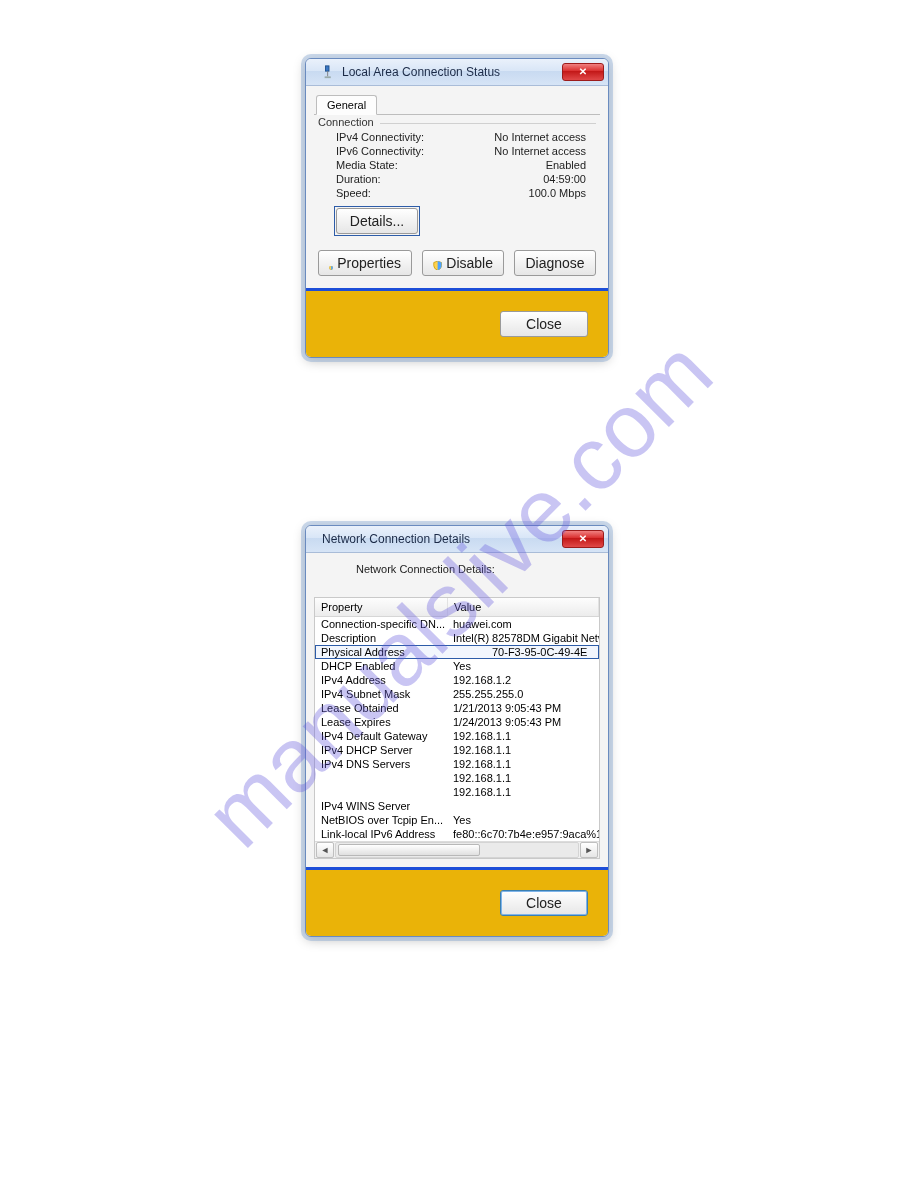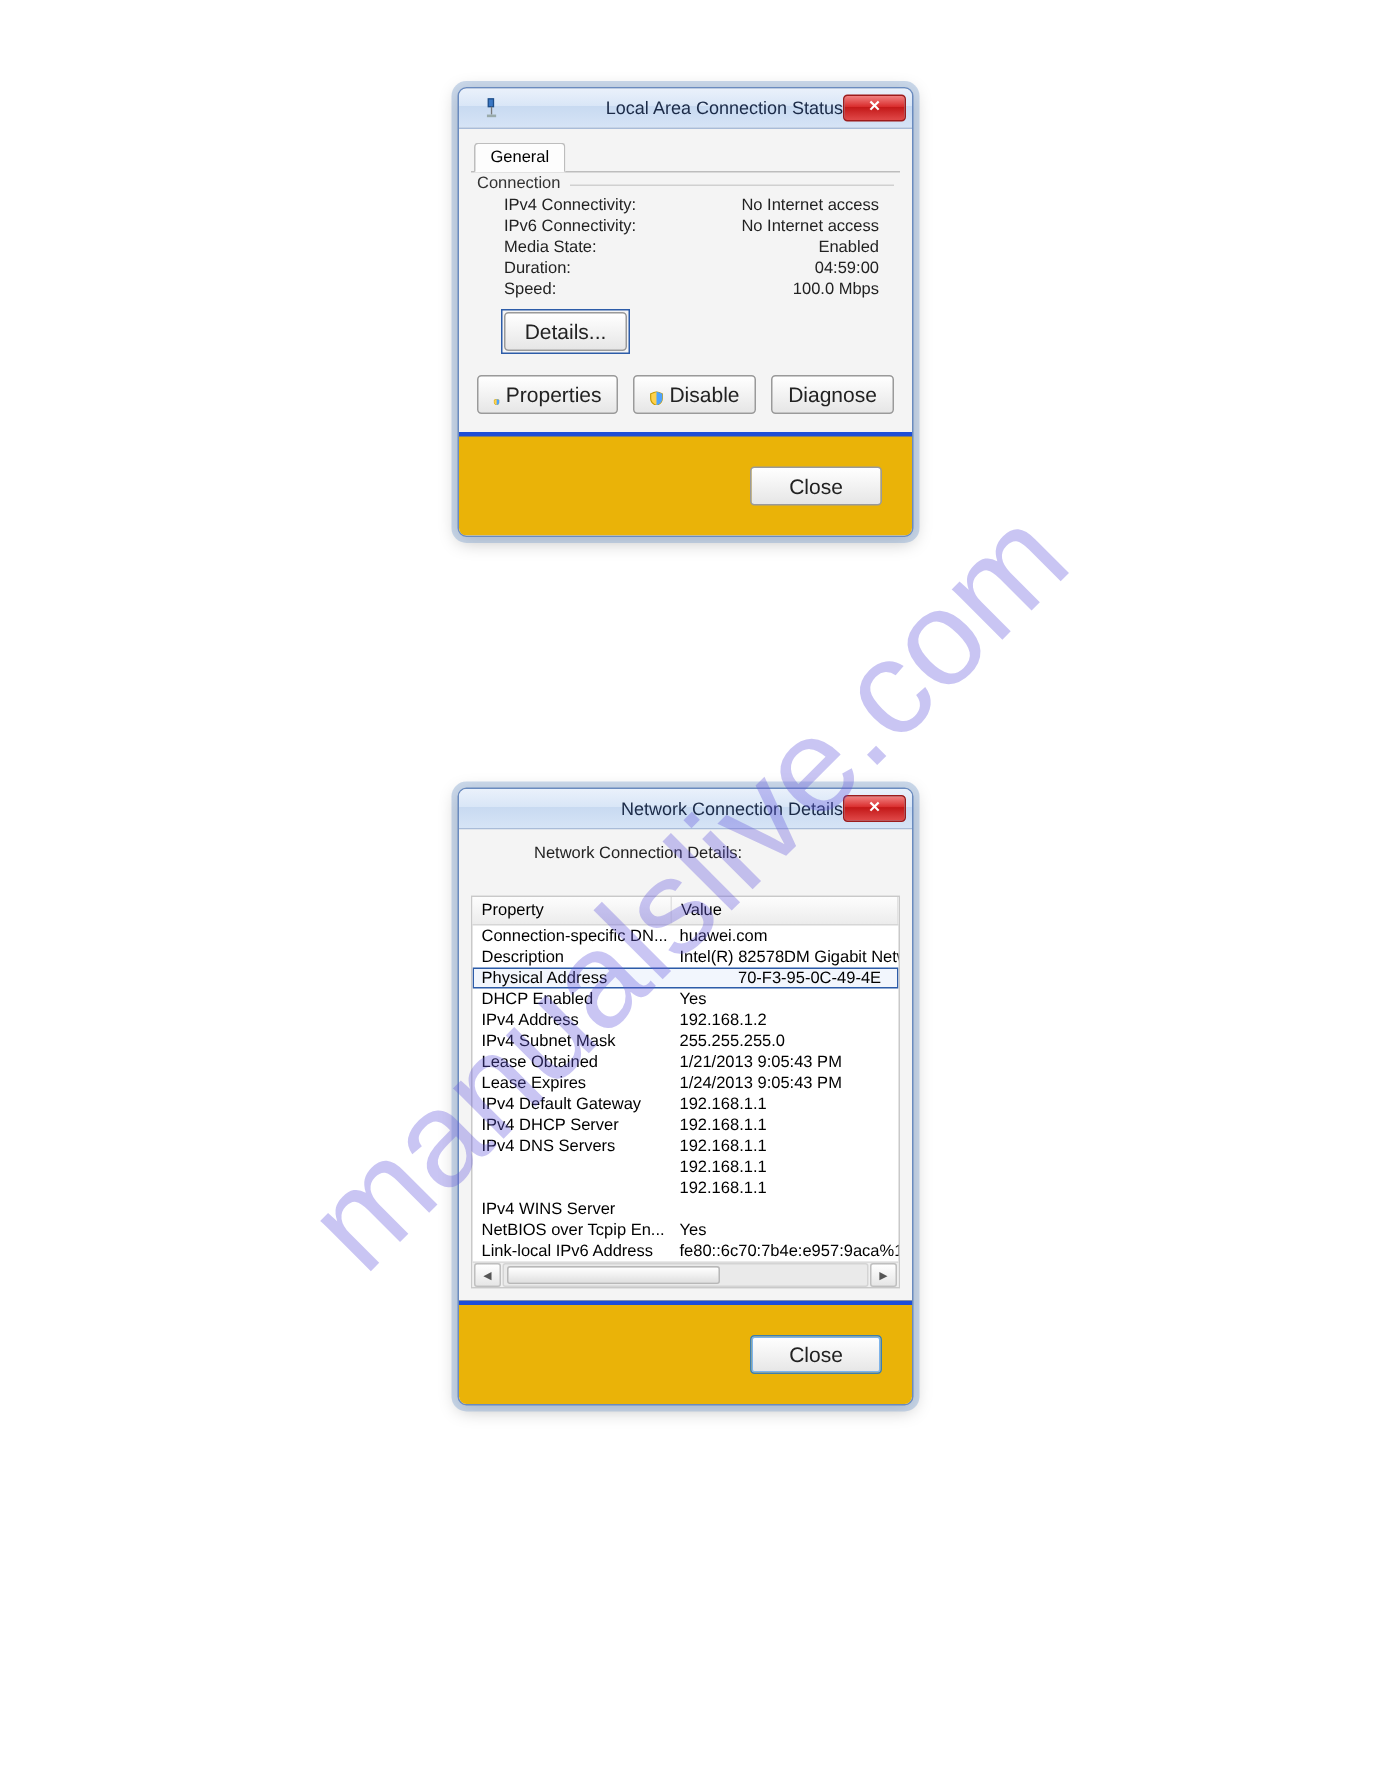--- a/index.html
+++ b/index.html
@@ -35,21 +35,20 @@
   }
   .titlebar {
     height: 26px;
     background: linear-gradient(to bottom, #eaf1fb 0%, #d9e6f7 45%, #c8daf1 46%, #d6e4f6 100%);
     border-bottom: 1px solid #a9bcd8;
     display: flex;
     align-items: center;
     padding: 0 4px 0 16px;
     font-size: 12px;
     color: #1b2a47;
-    text-align: right;
   }
   .titlebar .tb-icon {
     width: 14px;
     height: 14px;
     margin-right: 6px;
     display: inline-block;
   }
   .titlebar .title-text {
     flex: 1;
   }

